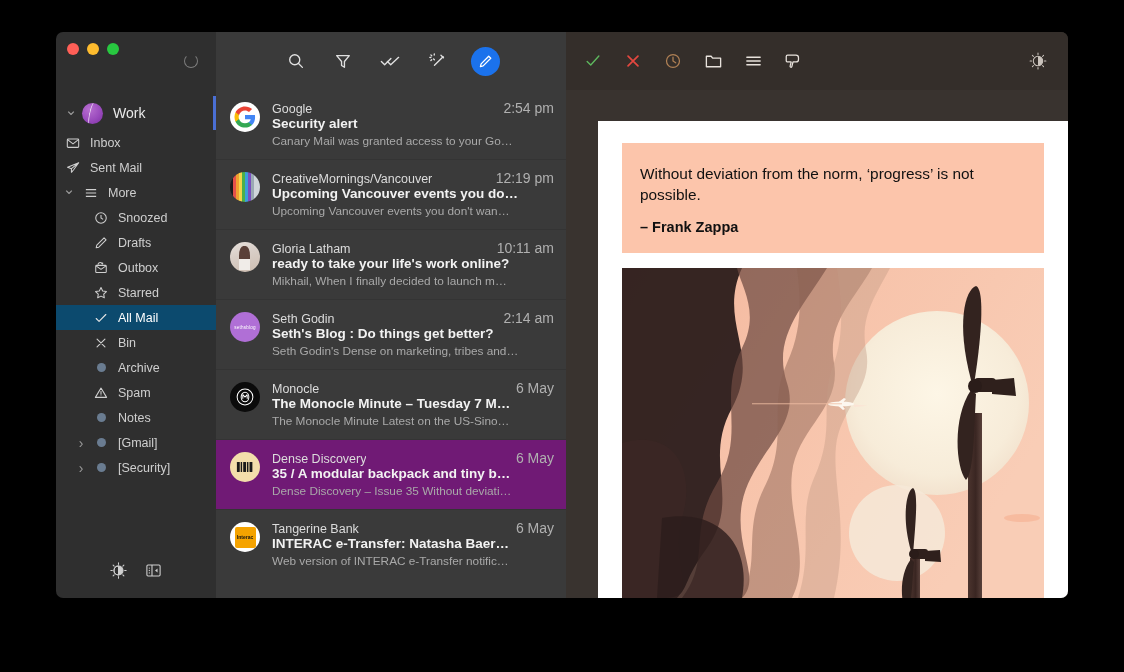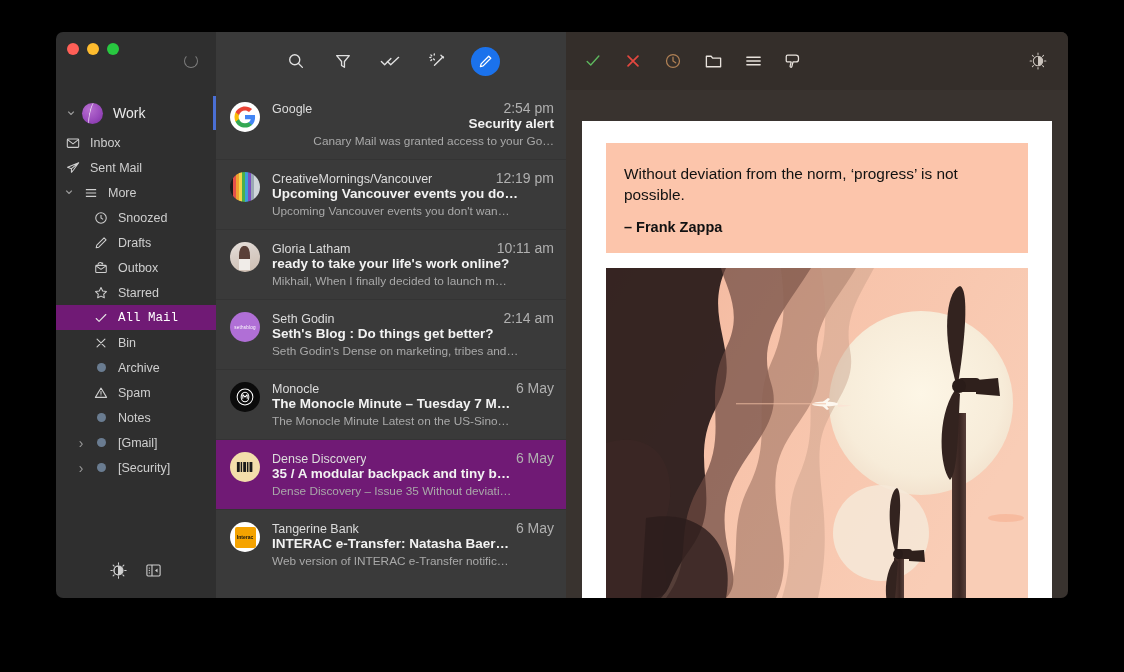--- a/index.html
+++ b/index.html
@@ -71,21 +71,21 @@
     width: 3px; height: 34px; background: #4a6fd4;
   }
 
   .nav-item {
     display: flex; align-items: center;
     height: 25px; padding-left: 6px;
     color: #cfcfcf; font-size: 12.5px;
     cursor: default; position: relative;
   }
   .nav-item.sub { padding-left: 16px; }
-  .nav-item.selected { background: #701a75; font-family: Liberation Mono, monospace; }
+  .nav-item.selected { background: #0c4a6e; }
   .nav-icon {
     width: 22px; display: inline-flex;
     align-items: center; justify-content: center;
     margin-right: 6px; flex: 0 0 22px;
   }
   .nav-icon svg { display: block; }
   .nav-label { white-space: nowrap; }
   .indent { width: 18px; flex: 0 0 18px; display:inline-block; }
   .bluedot {
     width: 9px; height: 9px; border-radius: 50%;
@@ -116,21 +116,21 @@
   .tb-btn.compose {
     width: 29px; height: 29px; border-radius: 50%;
     background: #1b72ec;
   }
   .list-scroll { flex: 1; overflow: hidden; }
   .mail-row {
     display: flex; padding: 10px 12px 11px 14px;
     border-top: 1px solid #343434;
     cursor: default;
   }
-  .mail-row:first-child { border-top: none; text-align: right; }
+  .mail-row:first-child { border-top: none; }
   .mail-row.selected { background: #701a75; }
   .avatar {
     width: 30px; height: 30px; border-radius: 50%;
     flex: 0 0 30px; margin-right: 12px; margin-top: 2px;
     overflow: hidden; position: relative;
     display: flex; align-items: center; justify-content: center;
     font-size: 6px; color: #fff;
   }
   .mail-body { flex: 1; min-width: 0; }
   .mail-line1 {
@@ -173,21 +173,21 @@
   }
   .rt-right {
     position: absolute; right: 18px; top: 50%;
     transform: translateY(-50%);
     width: 24px; height: 24px;
     display: flex; align-items: center; justify-content: center;
     cursor: pointer;
   }
   .read-body {
     flex: 1; overflow: hidden;
-    display: flex; justify-content: center;
+    display: flex; justify-content: flex-end;
     padding-top: 31px;
   }
   .email-card {
     width: 470px; background: #ffffff;
     padding: 22px 24px 0 24px;
   }
   .quote-block {
     background: #fcc5ab; padding: 21px 18px 18px 18px;
   }
   .quote-text {

